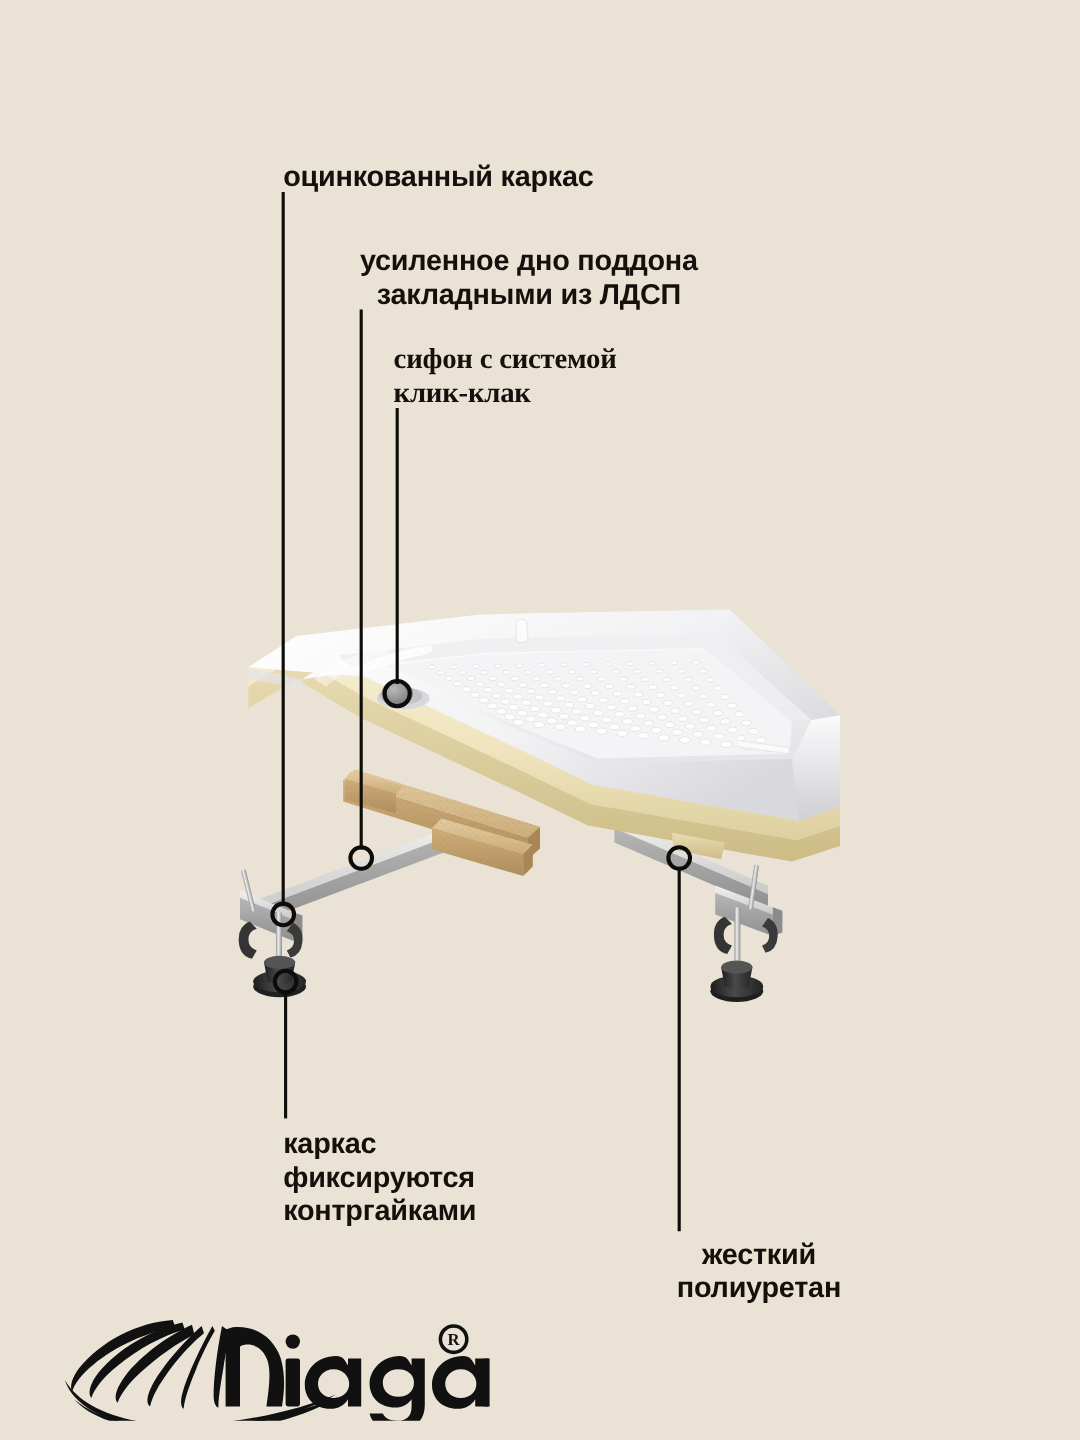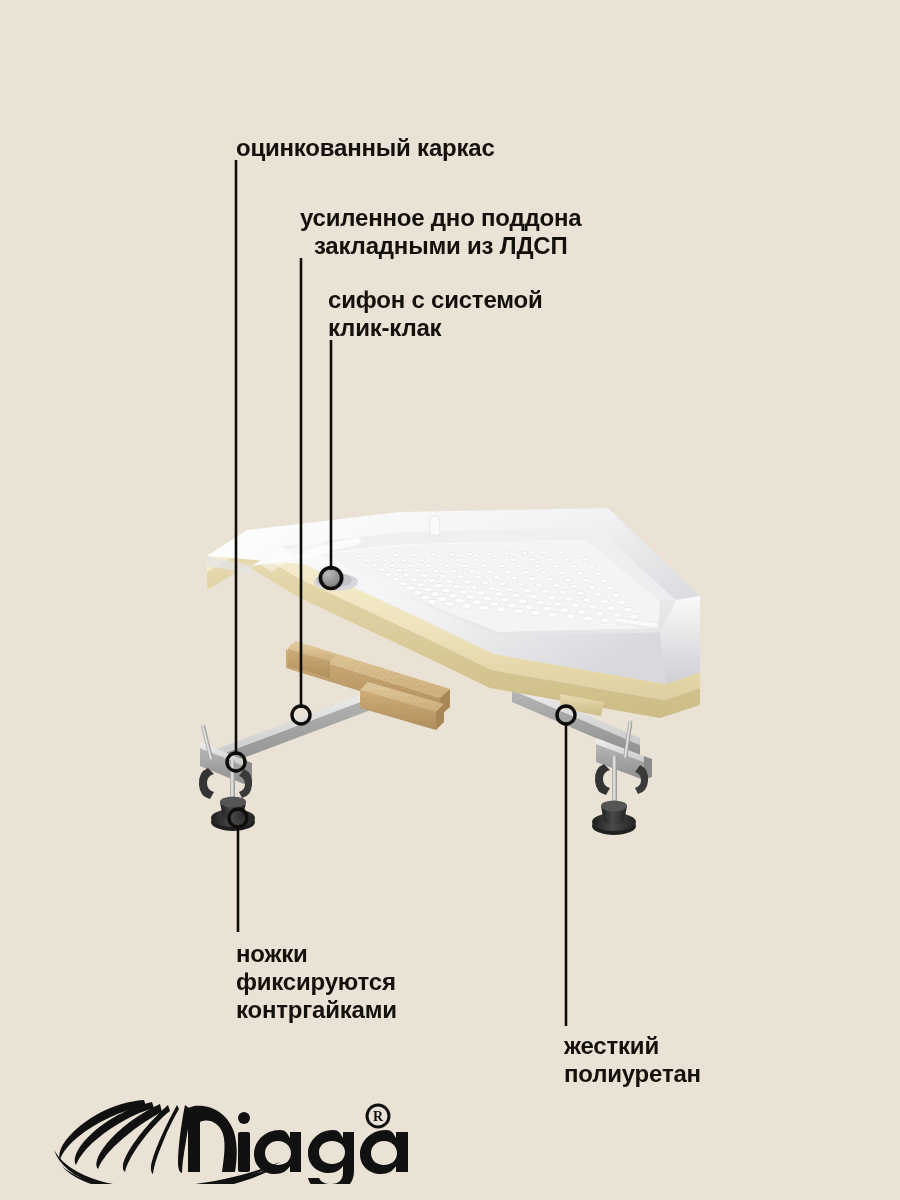--- a/index.html
+++ b/index.html
@@ -14,23 +14,23 @@
     position:absolute;
     font-weight:bold;
     color:#14100c;
     font-size:24px;
     line-height:1.17;
     letter-spacing:-0.2px;
     white-space:pre-line;
   }
   #c1{left:236px;top:134px;}
   #c2{left:300px;top:204px;text-align:center;}
-  #c3{left:328px;top:286px;}
+  #c3{left:328px;top:286px;font-family:Liberation Serif, serif;}
   #c4{left:236px;top:940px;}
-  #c5{left:564px;top:1032px;}
+  #c5{left:564px;top:1032px;text-align:center;}
   #artsvg{position:absolute;left:0;top:0;width:900px;height:1200px;}
   #logo{position:absolute;left:48px;top:1092px;width:360px;height:92px;}
 </style>
 </head>
 <body>
 
 <div id="stage">
 
   <svg id="artsvg" viewBox="0 0 900 1200">
     <defs>
@@ -408,21 +408,21 @@
       <circle cx="238" cy="818" r="9" fill="none" stroke="#0e0c09" stroke-width="3.4"></circle>
       <circle cx="566" cy="715" r="9" fill="none" stroke="#0e0c09" stroke-width="3.4"></circle>
     </g>
   </svg>
 
   <div class="callout" id="c1">оцинкованный каркас</div>
   <div class="callout" id="c2">усиленное дно поддона
 закладными из ЛДСП</div>
   <div class="callout" id="c3">сифон с системой
 клик-клак</div>
-  <div class="callout" id="c4">ножки
+  <div class="callout" id="c4">каркас
 фиксируются
 контргайками</div>
   <div class="callout" id="c5">жесткий
 полиуретан</div>
 
   <svg id="logo" viewBox="0 0 360 92">
     <g fill="#111111">
 
       <path d="M96,8 C66,10 36,26 18,48 C12,56 10,63 12,68 C14,61 20,53 30,45 C48,30 74,18 98,14 Z"></path>
       <path d="M104,10 C78,16 50,32 34,52 C27,61 25,69 28,73 C31,65 38,56 49,47 C67,32 88,21 106,16 Z"></path>

